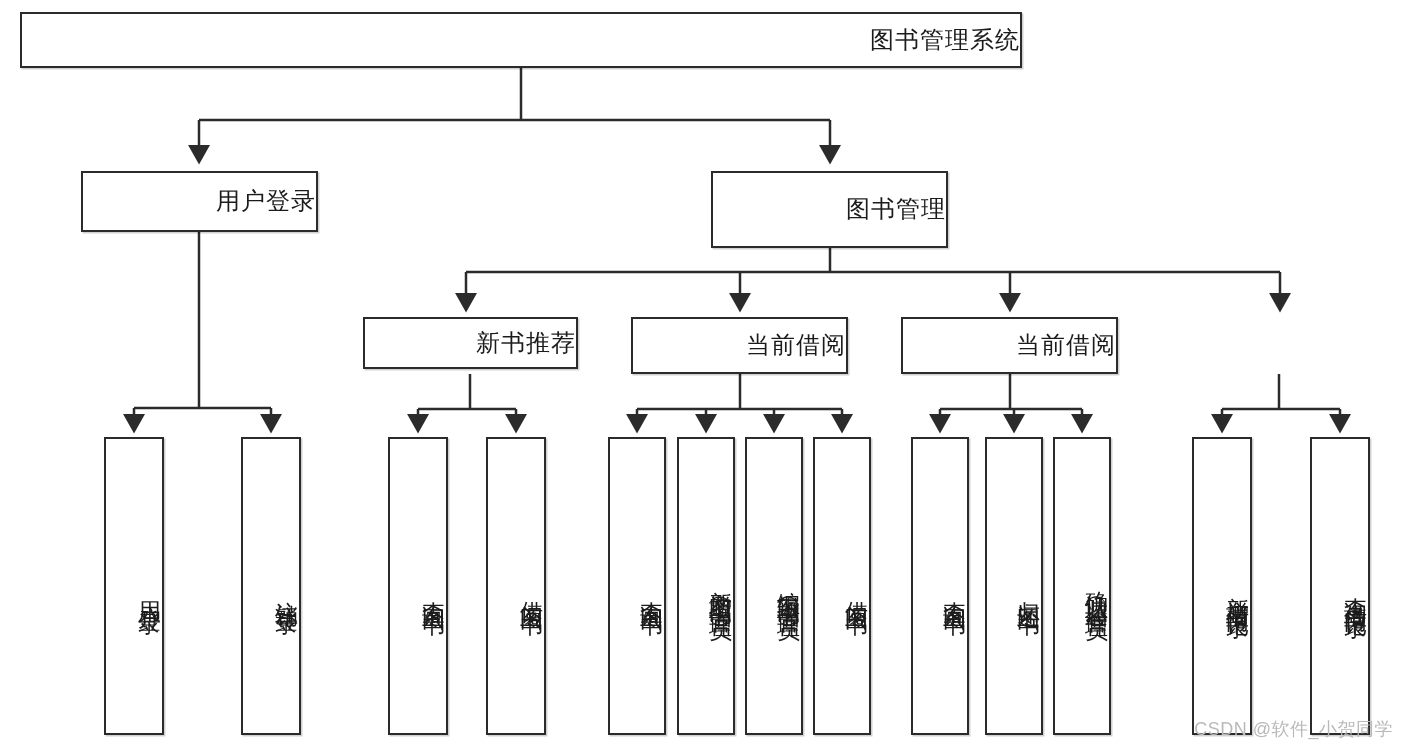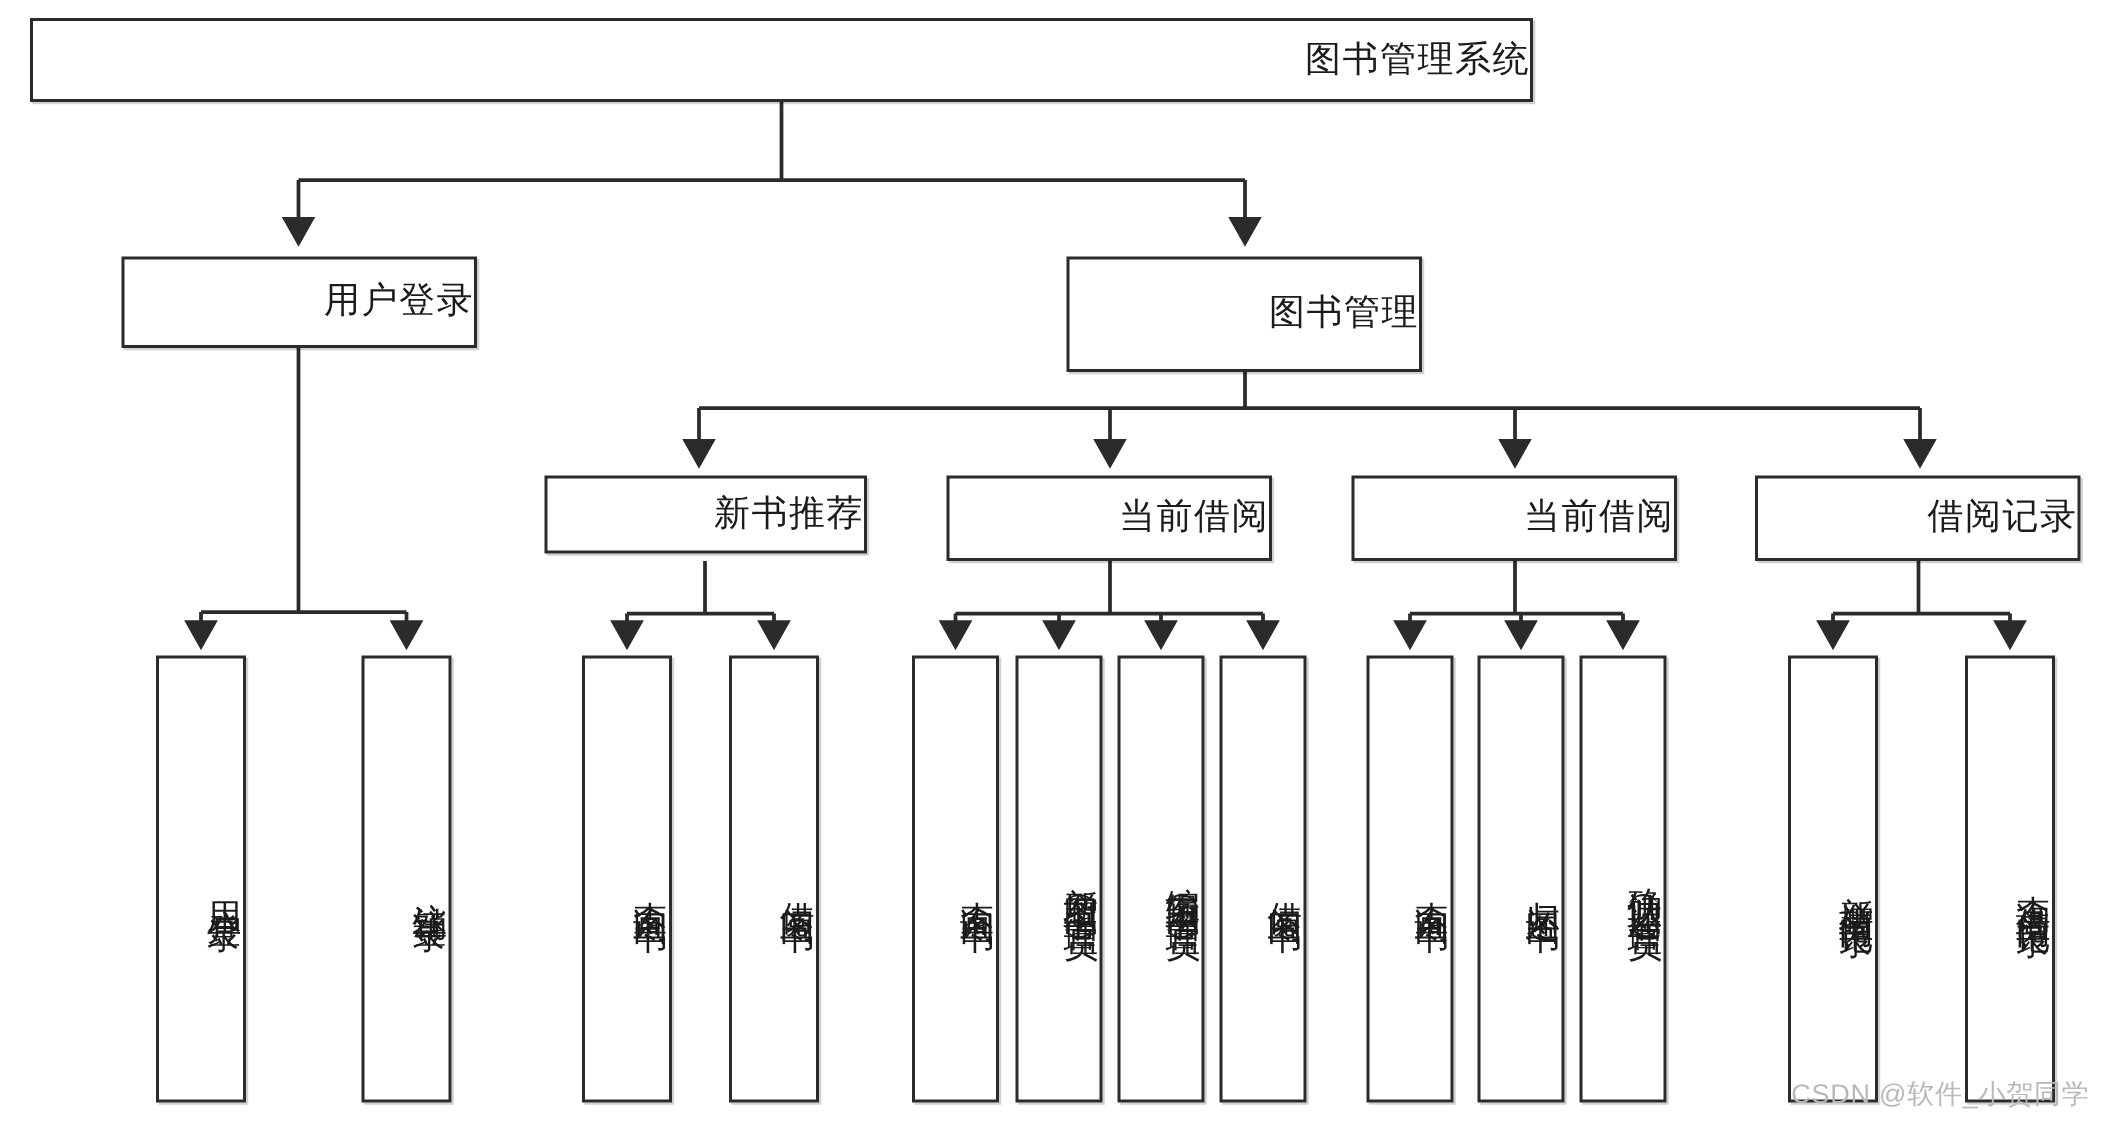--- a/index.html
+++ b/index.html
@@ -133,23 +133,20 @@
 
   <div class="node horiz" style="left:363px;top:317px;width:215px;height:52px;">
     <span>新书推荐</span>
   </div>
   <div class="node horiz" style="left:631px;top:317px;width:217px;height:57px;">
     <span>当前借阅</span>
   </div>
   <div class="node horiz" style="left:901px;top:317px;width:217px;height:57px;">
     <span>当前借阅</span>
   </div>
-  <div class="node horiz" style="left:1170px;top:317px;width:217px;height:57px;">
-    <span>借阅记录</span>
-  </div>
 
   <div class="node vert" style="left:104px;top:437px;width:60px;height:298px;">
     <span class="vlabel">用户登录</span>
   </div>
   <div class="node vert" style="left:241px;top:437px;width:60px;height:298px;">
     <span class="vlabel">注销登录</span>
   </div>
   <div class="node vert" style="left:388px;top:437px;width:60px;height:298px;">
     <span class="vlabel">查询图书</span>
   </div>

